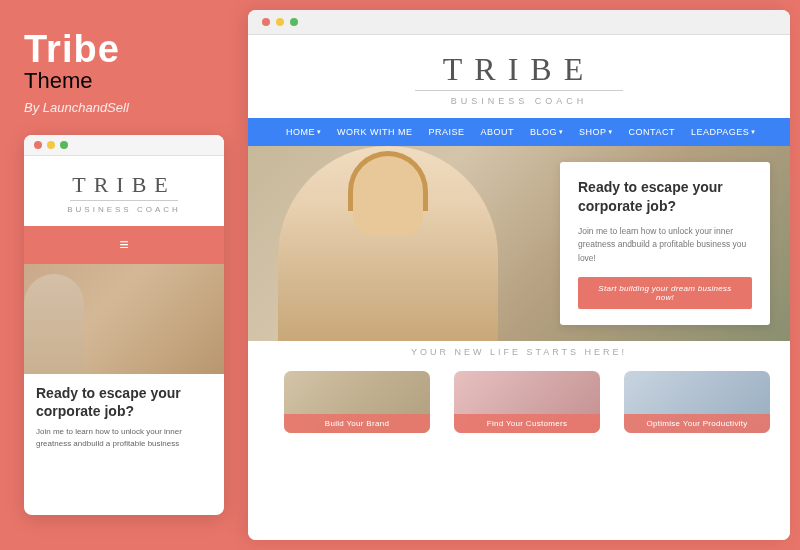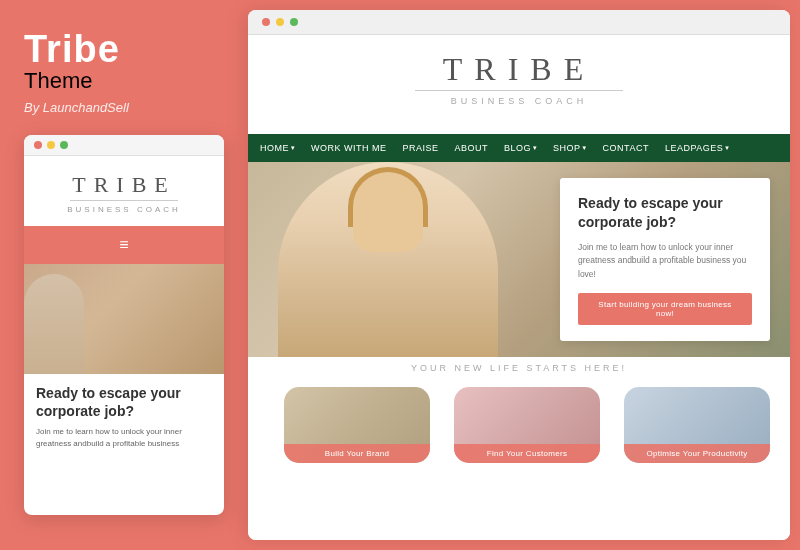--- a/index.html
+++ b/index.html
@@ -181,27 +181,26 @@
       background: #ccc;
       margin: 5px auto;
     }
     .tribe-logo-desktop-sub {
       font-size: 9px;
       letter-spacing: 4px;
       color: #aaa;
       text-transform: uppercase;
     }
     .desktop-nav {
-      background: #14532d;
-      padding: 9px 12px;
+      background: #3b82f6;
+      padding: 9px 38px;
       display: flex;
       align-items: center;
       gap: 16px;
       flex-shrink: 0;
-      margin-top: 16px;
     }
     .nav-item {
       color: white;
       font-size: 9px;
       letter-spacing: 0.5px;
       text-transform: uppercase;
       cursor: pointer;
       white-space: nowrap;
       display: flex;
       align-items: center;
@@ -283,20 +282,21 @@
       background: #e8756a;
       color: white;
       border: none;
       padding: 7px 20px;
       font-size: 8px;
       border-radius: 2px;
       cursor: pointer;
       width: 100%;
       text-transform: none;
       letter-spacing: 0.3px;
+      font-style: italic;
     }
 
     
     .desktop-bottom {
       background: white;
       padding: 6px 20px 12px;
       flex: 1;
     }
     .bottom-tagline {
       text-align: center;
@@ -305,22 +305,22 @@
       color: #aaa;
       text-transform: uppercase;
       margin-bottom: 14px;
     }
     .feature-cards {
       display: flex;
       gap: 8px;
     }
     .feature-card {
       flex: 1;
-      height: 76px;
-      border-radius: 15px;
+      height: 62px;
+      border-radius: 7px;
       overflow: hidden;
       position: relative;
       margin-left: 16px;
     }
     .card-bg-1 {
       background: linear-gradient(135deg, #d4c4a8 0%, #c0b090 50%, #b0a080 100%);
     }
     .card-bg-2 {
       background: linear-gradient(135deg, #e8c0c0 0%, #d4a8a8 50%, #c49090 100%);
     }

